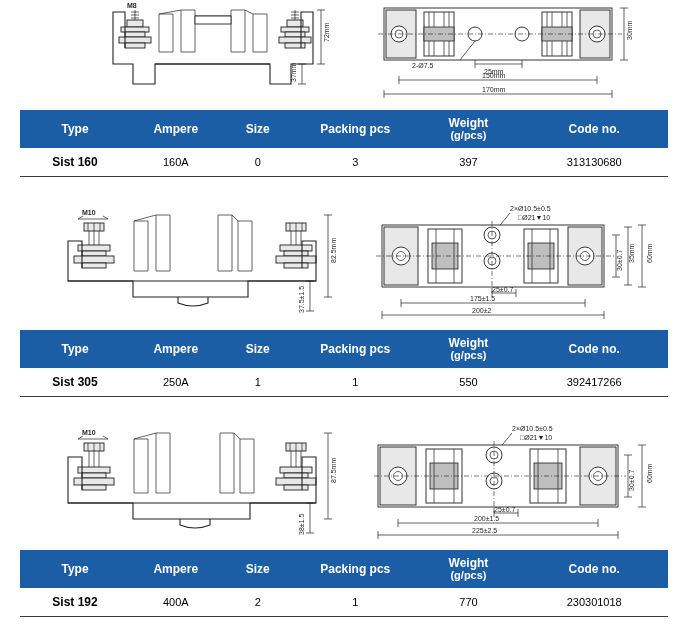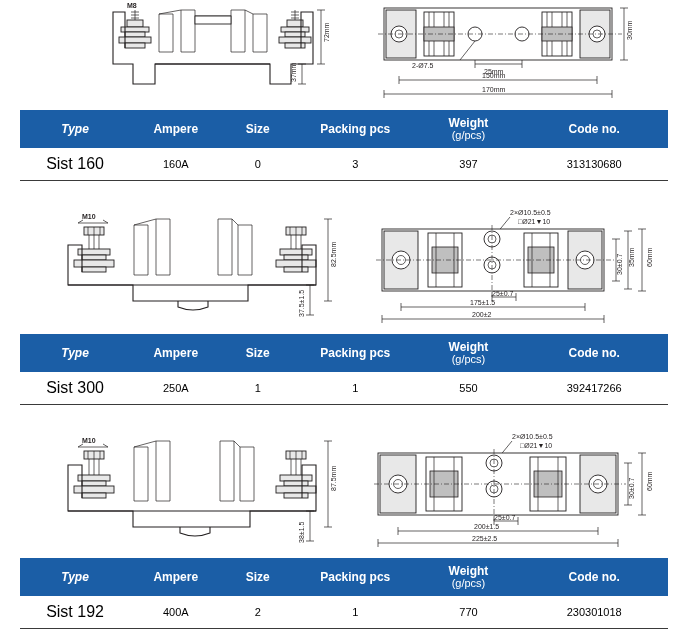--- a/index.html
+++ b/index.html
@@ -58,34 +58,34 @@
     font-size: 12px;
     font-weight: bold;
     padding: 7px 2px;
     text-align: center;
     border: none;
     line-height: 1.05;
   }
   table.spec thead th .sub {
     display: block;
     font-size: 11px;
-    font-weight: normal;
+    font-weight: bold;
   }
   table.spec tbody td {
     font-size: 11px;
     text-align: center;
     padding: 7px 2px;
     border-bottom: 1.5px solid #3a3a3a;
     background: #ffffff;
   }
   table.spec tbody td.type {
-    font-weight: normal;
-    font-size: 16px;
-  }
-  .col-type { width: 17%; font-style: italic; }
+    font-weight: bold;
+    font-size: 12px;
+  }
+  .col-type { width: 17%; }
   .col-amp { width: 14%; }
   .col-size { width: 11%; }
   .col-pack { width: 19%; }
   .col-weight { width: 16%; }
   .col-code { width: 23%; }
 </style>
 </head>
 <body>
 
 <div class="page">
@@ -365,21 +365,21 @@
           <th class="col-pack">Packing pcs</th>
           <th class="col-weight">
             <span>Weight</span>
             <span class="sub">(g/pcs)</span>
           </th>
           <th class="col-code">Code no.</th>
         </tr>
       </thead>
       <tbody>
         <tr>
-          <td class="type">Sist 300</td>
+          <td class="type">Sist 305</td>
           <td>250A</td>
           <td>1</td>
           <td>1</td>
           <td>550</td>
           <td>392417266</td>
         </tr>
       </tbody>
     </table>
   </div>
 

